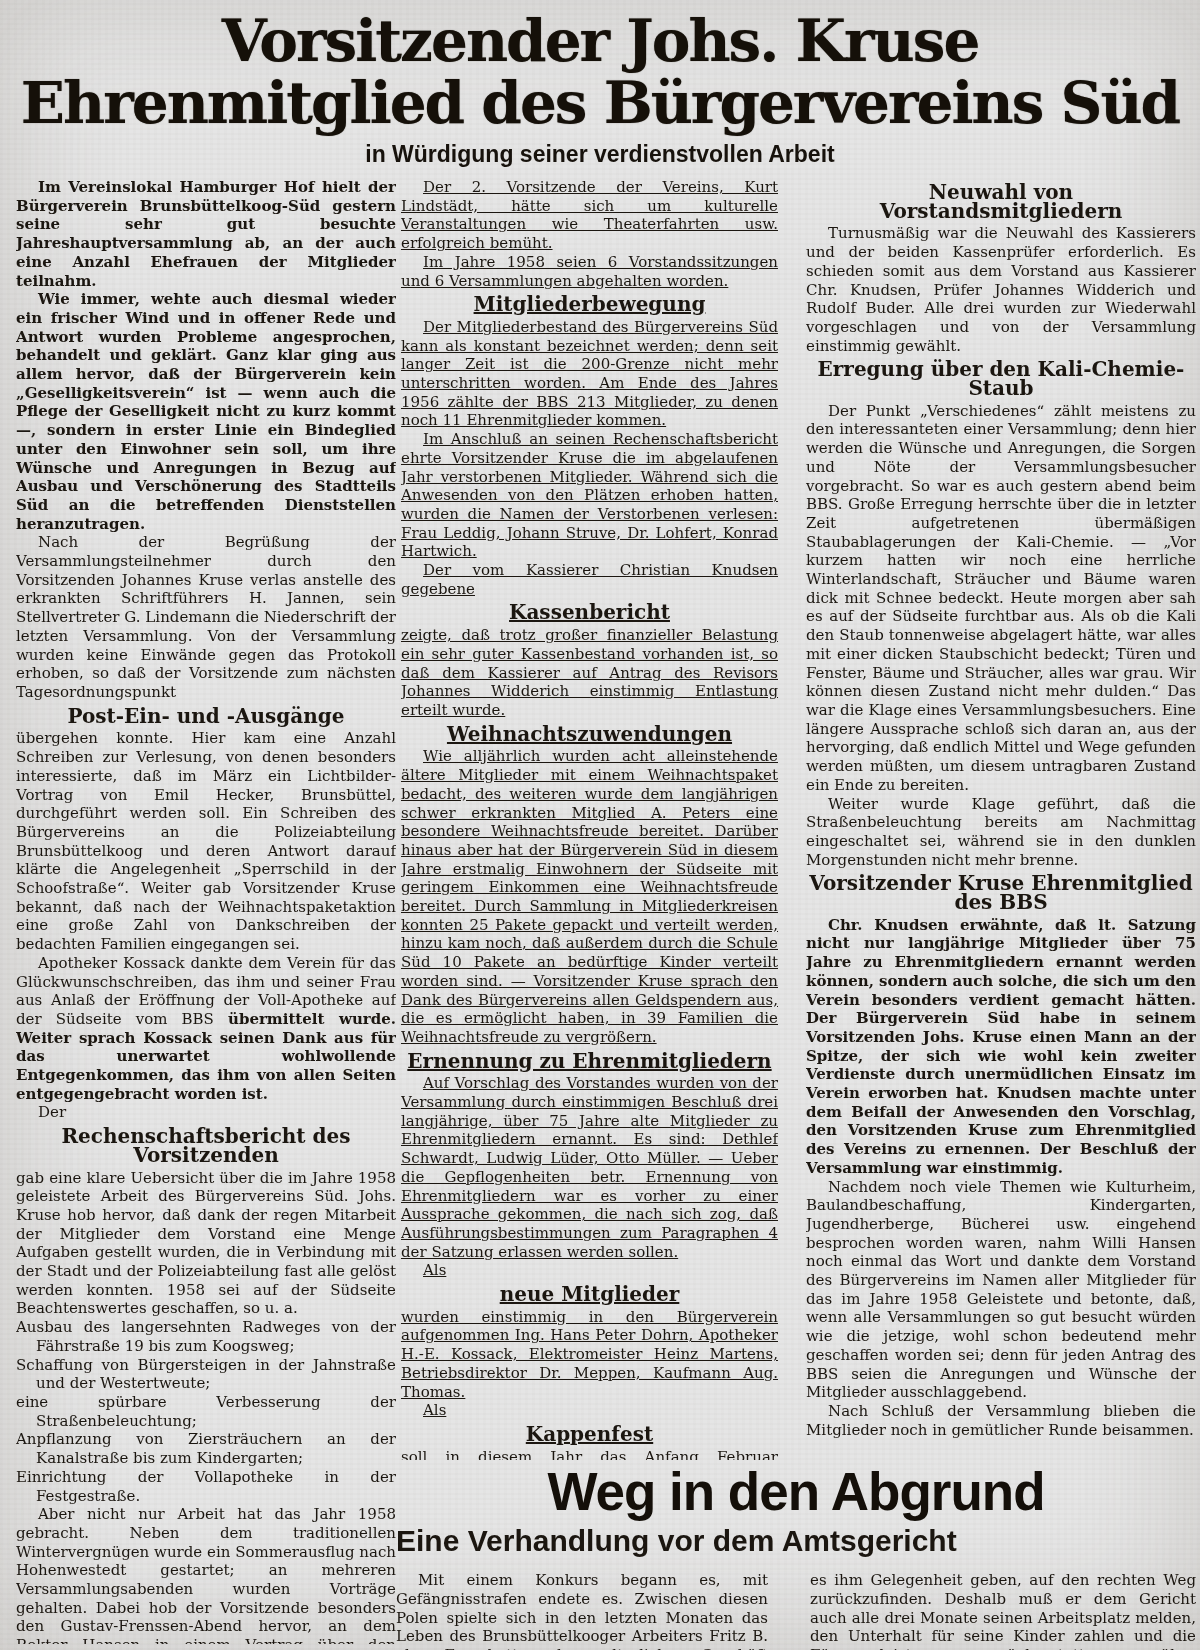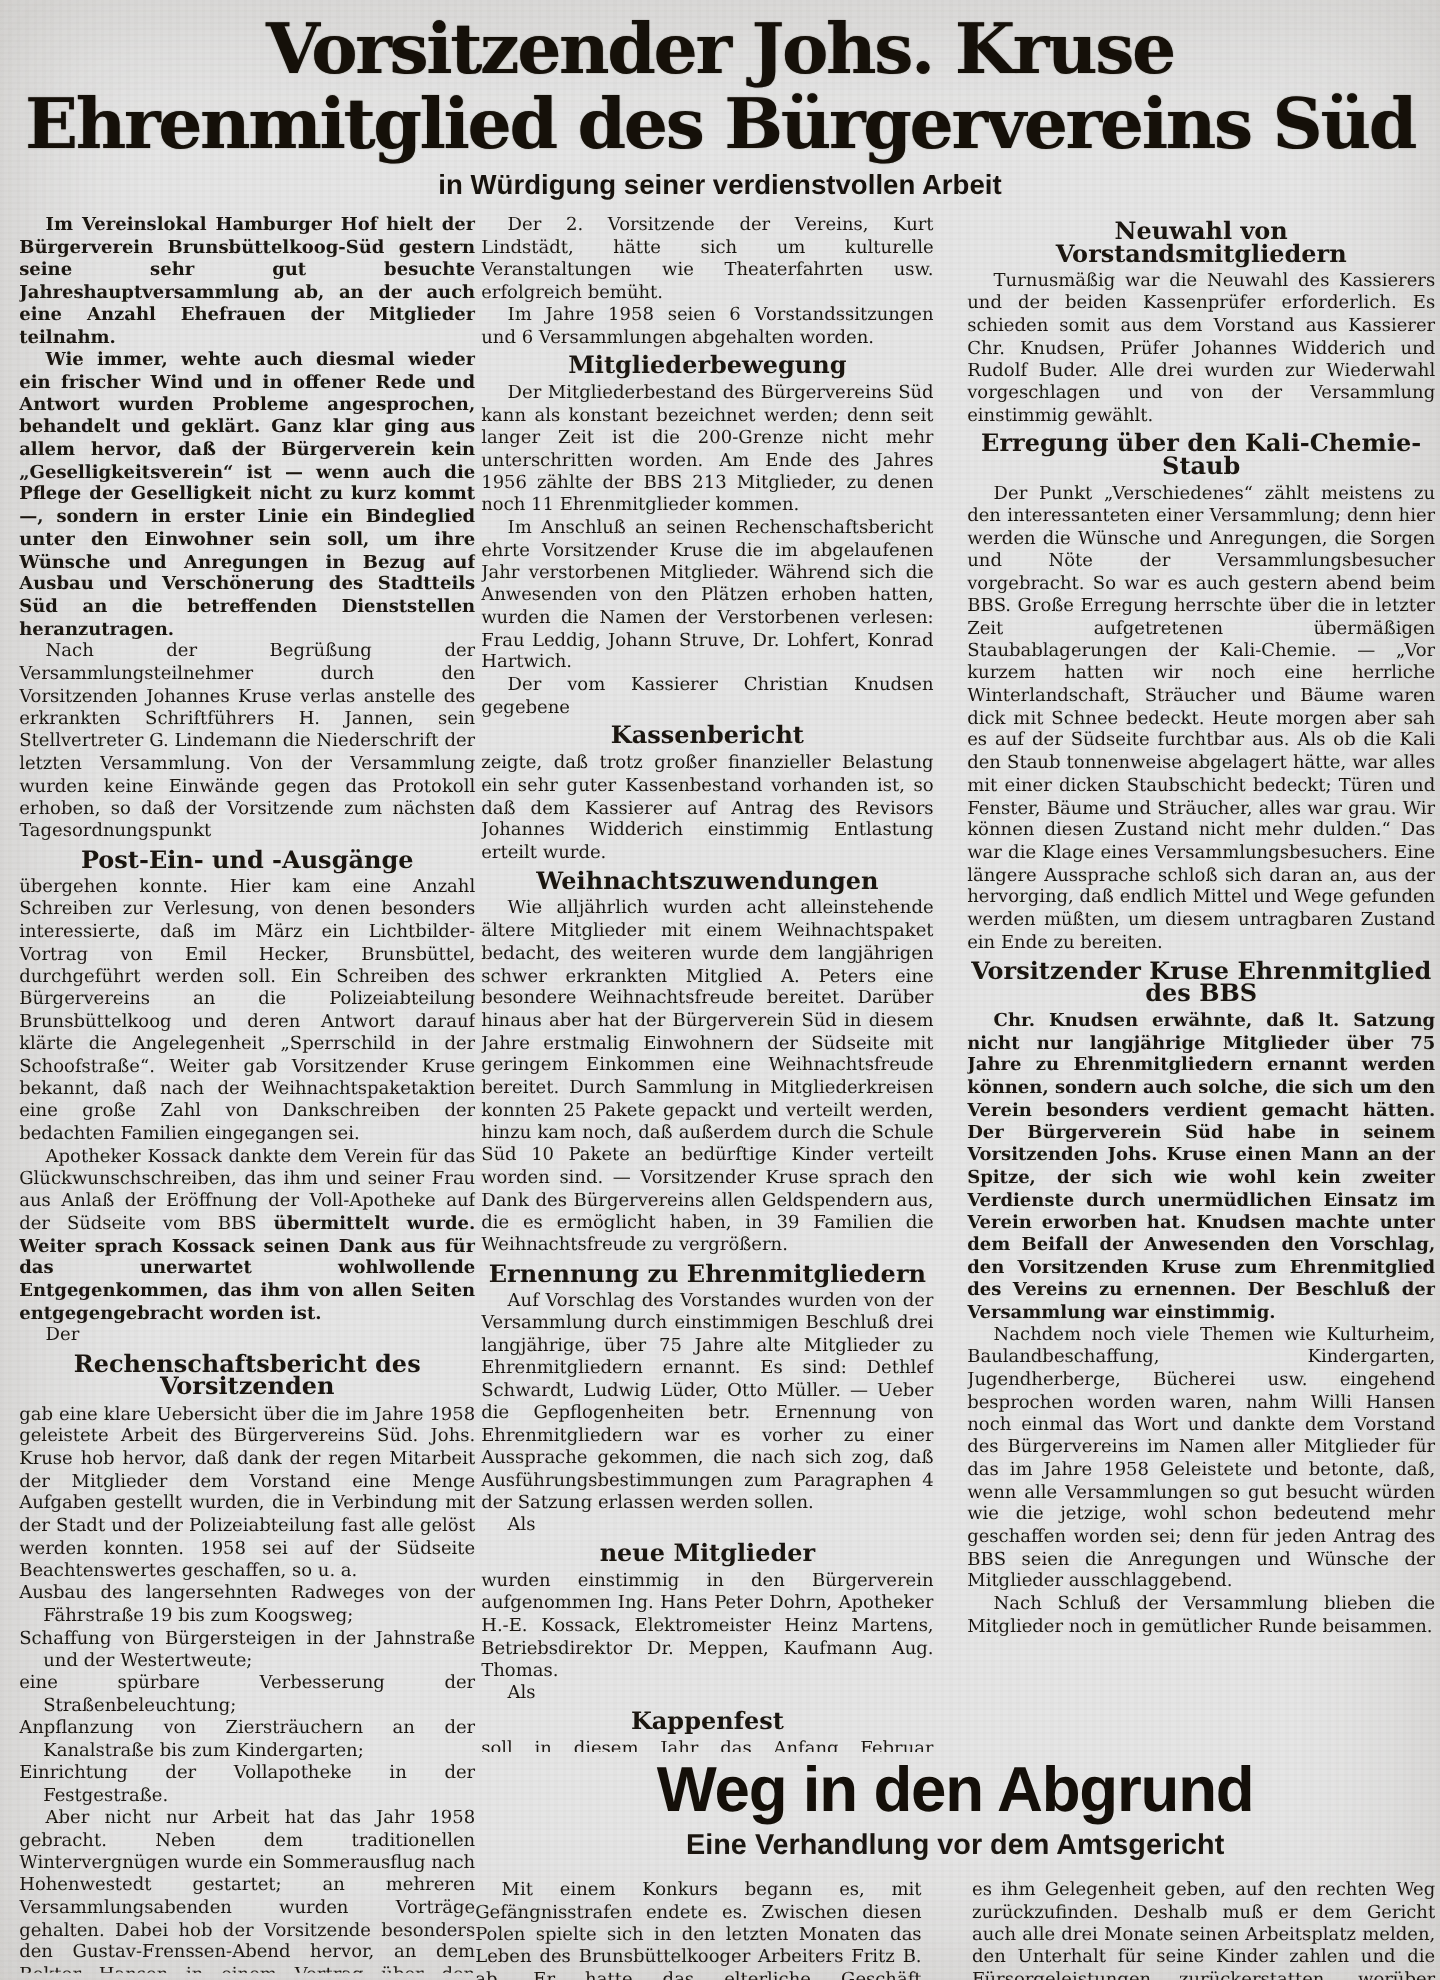--- a/index.html
+++ b/index.html
@@ -41,21 +41,21 @@
     color:#17120c;
   }
   .col{
     position:absolute;top:178px;
     font-size:15px;line-height:18.7px;
     text-align:justify;
     overflow:hidden;
     z-index:1;
   }
   .col1{left:16px;width:380px;height:1466px;}
-  .col2{left:401px;width:377px;height:1282px;}
+  .col2{left:401px;width:377px;height:1282px;text-decoration:underline;}
   .col3{left:806px;width:390px;height:1284px;}
   .para{margin:0;text-indent:22px;}
   .para.noind{text-indent:0;}
   .para.bold{font-weight:bold;}
   .para.li{text-indent:-20px;padding-left:20px;}
   .shead{
     font-size:20px;font-weight:bold;
     text-align:center;
     margin:5px 0 4px;
   }
@@ -66,22 +66,21 @@
     font-family:"Liberation Sans",sans-serif;
     font-weight:bold;
     font-size:53px;line-height:55px;
     letter-spacing:-1px;
     text-align:center;
     color:#140f09;
   }
   .a2-sub{
     font-family:"Liberation Sans",sans-serif;
     font-weight:bold;
-    font-size:24px;
-    text-align:center;
+    font-size:30px;
     margin-top:5px;
   }
   .a2-cols{display:flex;justify-content:space-between;margin-top:13px;}
   .a2-col{font-size:15px;line-height:18.8px;text-align:justify;}
   .a2-col1{width:372px;}
   .a2-col2{width:386px;}
 </style>
 </head>
 <body>
 
@@ -130,20 +129,21 @@
       <p class="para">Als</p>
       <h3 class="shead">Kappenfest</h3>
       <p class="para noind">soll in diesem Jahr das Anfang Februar stattfindende Wintervergnügen des Bürgervereins aufgezogen werden. Der Verein ver-</p>
     </section>
 
   <section class="col col3">
       <h3 class="shead">Neuwahl von Vorstandsmitgliedern</h3>
       <p class="para">Turnusmäßig war die Neuwahl des Kassierers und der beiden Kassenprüfer erforderlich. Es schieden somit aus dem Vorstand aus Kassierer Chr. Knudsen, Prüfer Johannes Widderich und Rudolf Buder. Alle drei wurden zur Wiederwahl vorgeschlagen und von der Versammlung einstimmig gewählt.</p>
       <h3 class="shead">Erregung über den Kali-Chemie-Staub</h3>
       <p class="para">Der Punkt „Verschiedenes“ zählt meistens zu den interessanteten einer Versammlung; denn hier werden die Wünsche und Anregungen, die Sorgen und Nöte der Versammlungsbesucher vorgebracht. So war es auch gestern abend beim BBS. Große Erregung herrschte über die in letzter Zeit aufgetretenen übermäßigen Staubablagerungen der Kali-Chemie. — „Vor kurzem hatten wir noch eine herrliche Winterlandschaft, Sträucher und Bäume waren dick mit Schnee bedeckt. Heute morgen aber sah es auf der Südseite furchtbar aus. Als ob die Kali den Staub tonnenweise abgelagert hätte, war alles mit einer dicken Staubschicht bedeckt; Türen und Fenster, Bäume und Sträucher, alles war grau. Wir können diesen Zustand nicht mehr dulden.“ Das war die Klage eines Versammlungsbesuchers. Eine längere Aussprache schloß sich daran an, aus der hervorging, daß endlich Mittel und Wege gefunden werden müßten, um diesem untragbaren Zustand ein Ende zu bereiten.</p>
+      <p class="para">Weiter wurde Klage geführt, daß die Straßenbeleuchtung bereits am Nachmittag eingeschaltet sei, während sie in den dunklen Morgenstunden nicht mehr brenne.</p>
       <h3 class="shead">Vorsitzender Kruse Ehrenmitglied des BBS</h3>
       <p class="para bold">Chr. Knudsen erwähnte, daß lt. Satzung nicht nur langjährige Mitglieder über 75 Jahre zu Ehrenmitgliedern ernannt werden können, sondern auch solche, die sich um den Verein besonders verdient gemacht hätten. Der Bürgerverein Süd habe in seinem Vorsitzenden Johs. Kruse einen Mann an der Spitze, der sich wie wohl kein zweiter Verdienste durch unermüdlichen Einsatz im Verein erworben hat. Knudsen machte unter dem Beifall der Anwesenden den Vorschlag, den Vorsitzenden Kruse zum Ehrenmitglied des Vereins zu ernennen. Der Beschluß der Versammlung war einstimmig.</p>
       <p class="para">Nachdem noch viele Themen wie Kulturheim, Baulandbeschaffung, Kindergarten, Jugendherberge, Bücherei usw. eingehend besprochen worden waren, nahm Willi Hansen noch einmal das Wort und dankte dem Vorstand des Bürgervereins im Namen aller Mitglieder für das im Jahre 1958 Geleistete und betonte, daß, wenn alle Versammlungen so gut besucht würden wie die jetzige, wohl schon bedeutend mehr geschaffen worden sei; denn für jeden Antrag des BBS seien die Anregungen und Wünsche der Mitglieder ausschlaggebend.</p>
       <p class="para">Nach Schluß der Versammlung blieben die Mitglieder noch in gemütlicher Runde beisammen.</p>
     </section>
 
   <section class="article2">
     <div class="a2-head">Weg in den Abgrund</div>
     <div class="a2-sub">Eine Verhandlung vor dem Amtsgericht</div>
     <div class="a2-cols">

